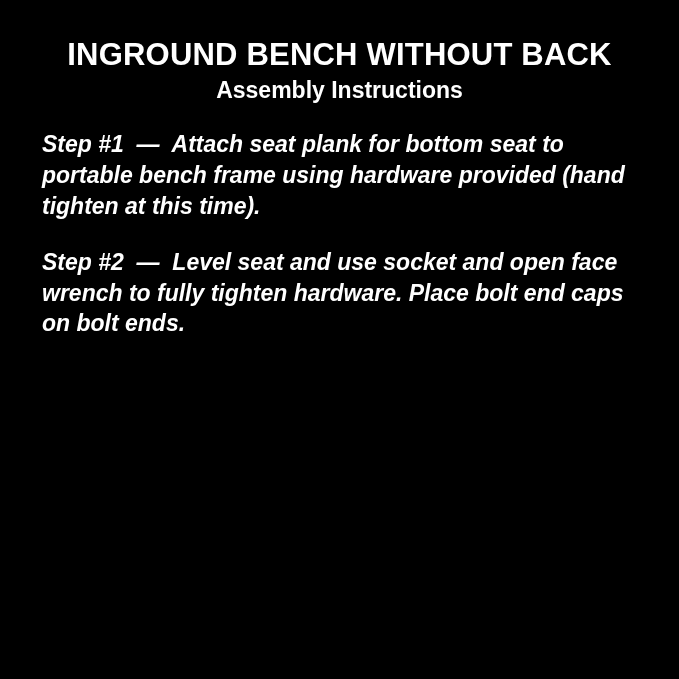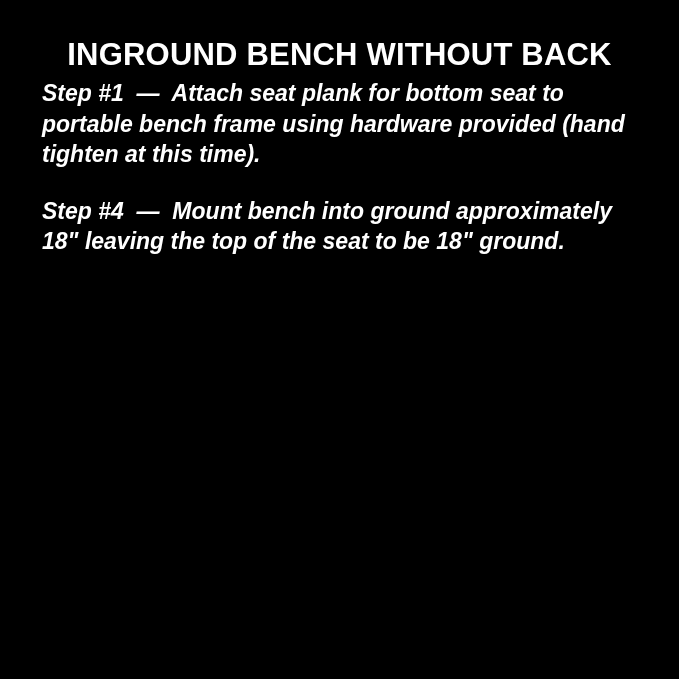--- a/index.html
+++ b/index.html
@@ -51,23 +51,24 @@
     white-space: pre-wrap;
     font-style: italic;
   }
 </style>
 </head>
 <body>
 
 <div class="sheet">
 
   <h1 class="doc-title">INGROUND BENCH WITHOUT BACK</h1>
+  <h2 class="doc-subtitle">Assembly Instructions</h2>
 
   <div class="step-block">
     <p class="step-text">Step #1  —  Attach seat plank for bottom seat to portable bench frame using hardware provided (hand tighten at this time).</p>
   </div>
 
+  <div class="step-block">
+    <p class="step-text">Step #2  —  Level seat and use socket and open face wrench to fully tighten hardware. Place bolt end caps on bolt ends.</p>
+  </div>
 
-  <div class="step-block">
-    <p class="step-text">Step #4  —  Mount bench into ground approximately 18" leaving the top of the seat to be 18" ground.</p>
-  </div>
 
 </div>
 
 </body></html>

